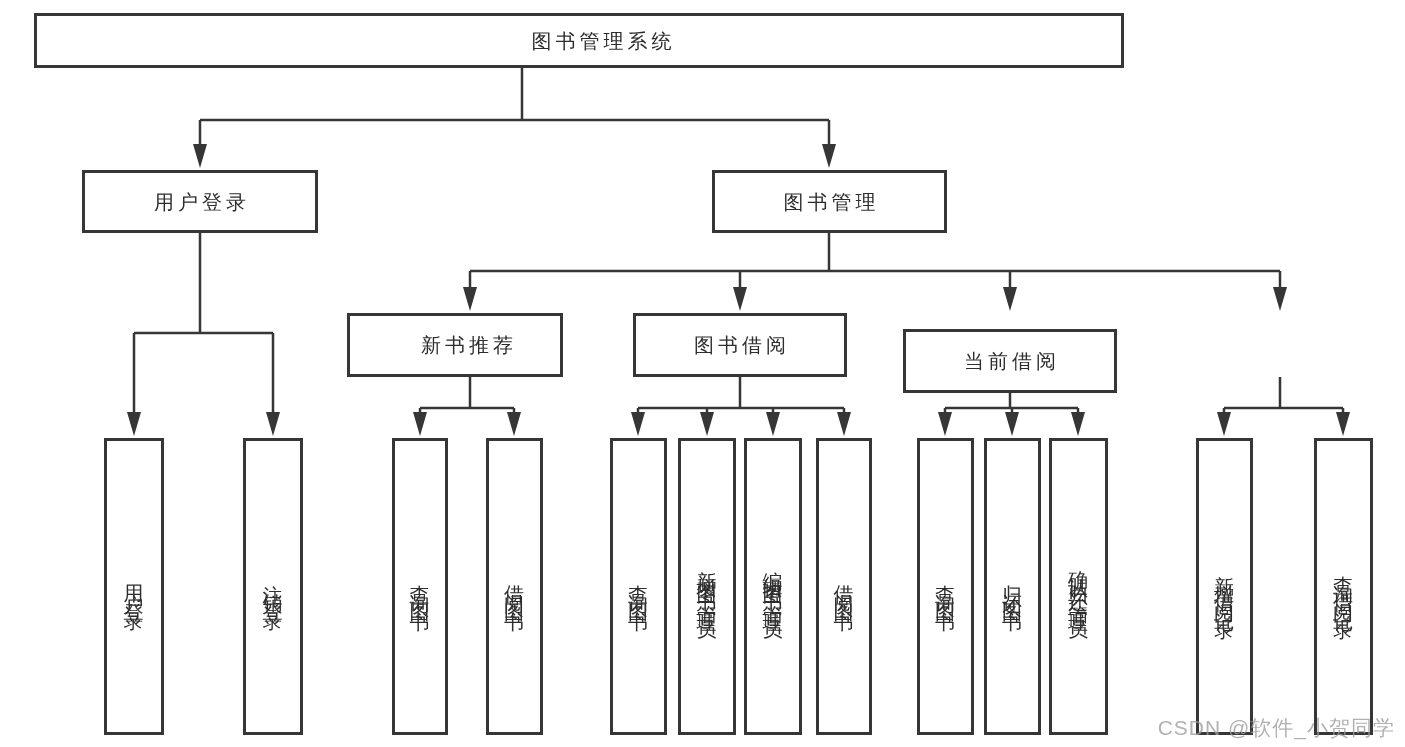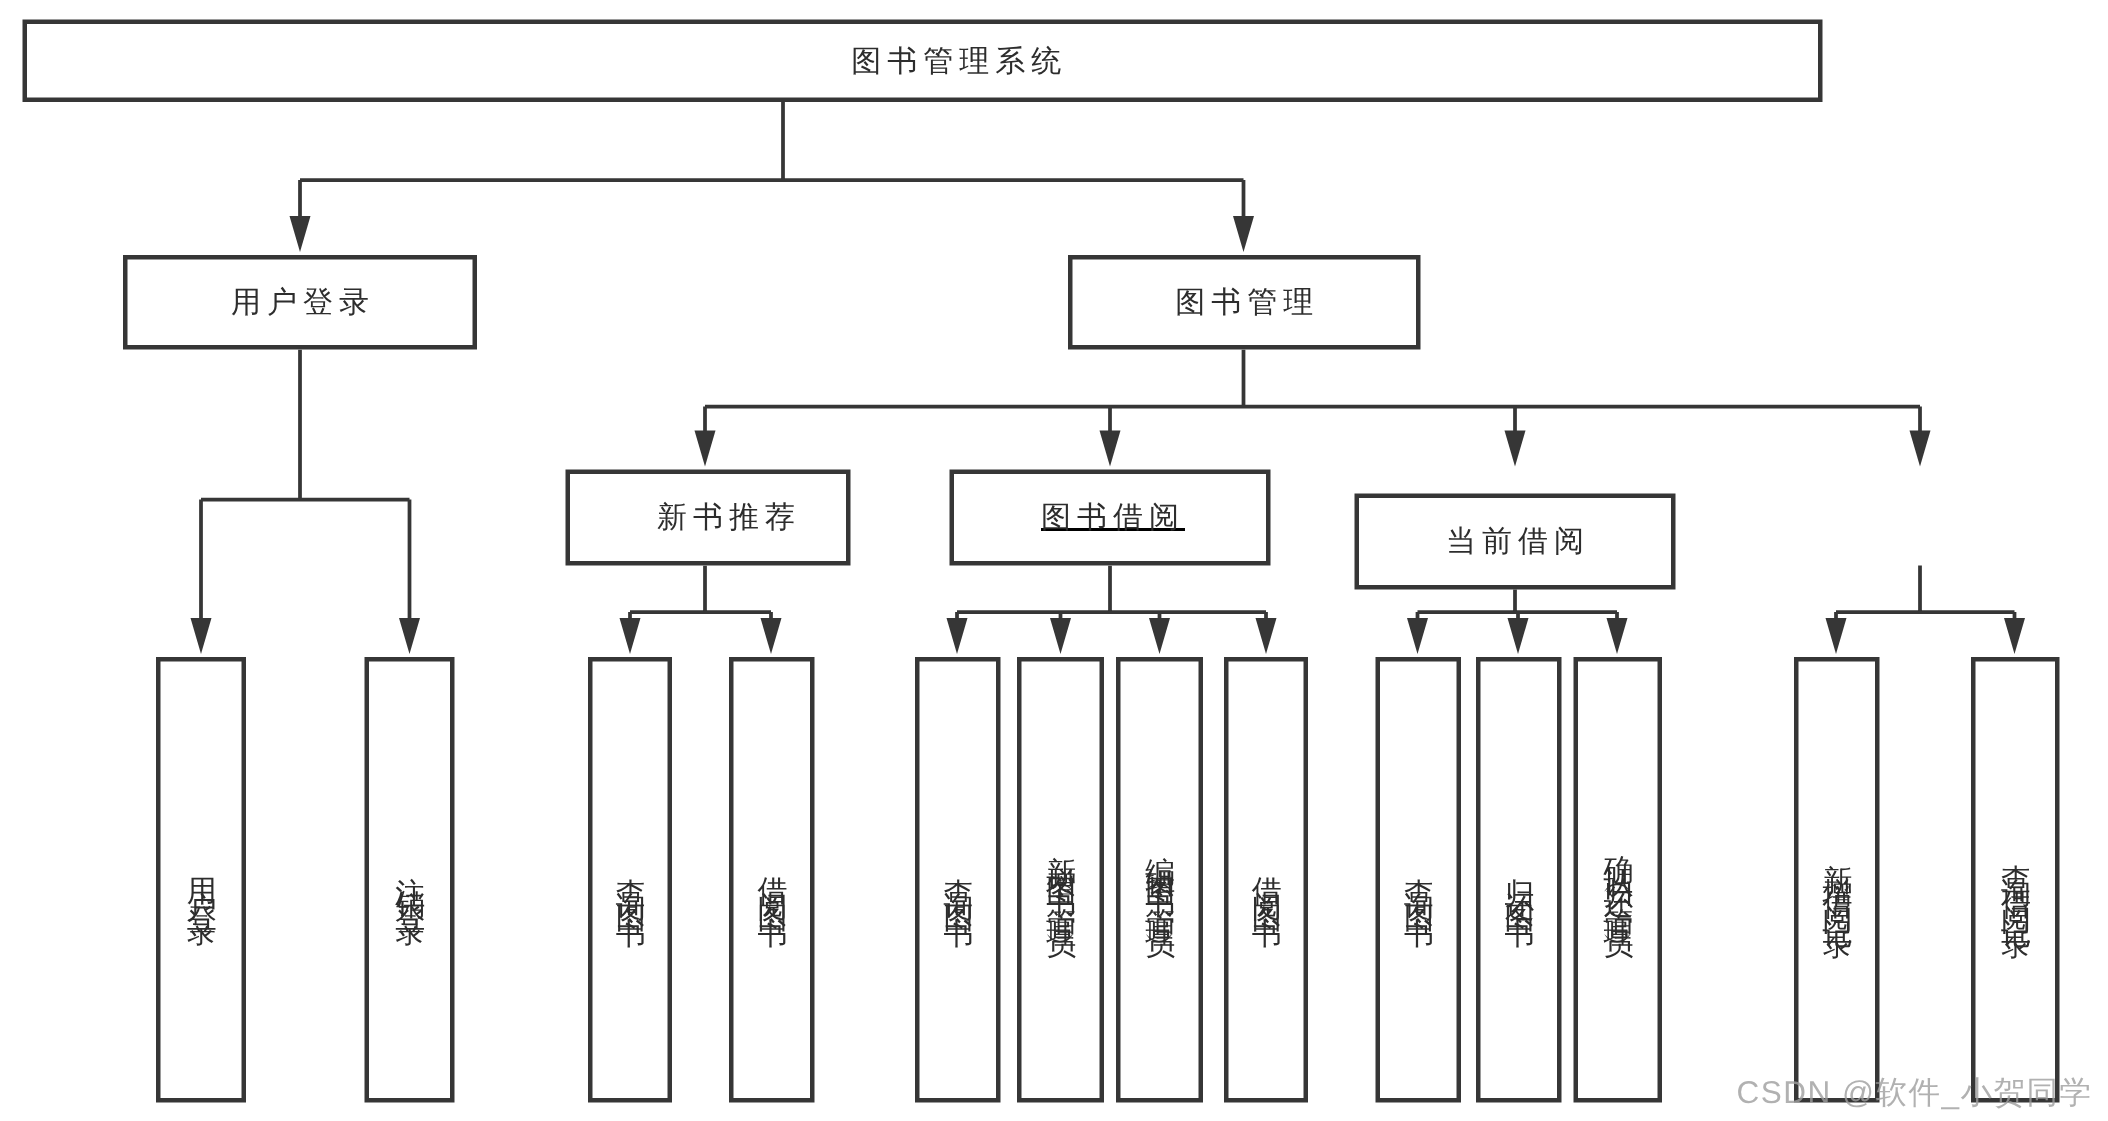--- a/index.html
+++ b/index.html
@@ -34,25 +34,25 @@
   }
   .node .lbl {
     color: #2d2d2d;
     font-size: 20px;
     letter-spacing: 4px;
     text-indent: 4px;
     line-height: 1;
     white-space: nowrap;
   }
   
-  .n-root   { left: 15px;   top: 13px;  width: 1200px; height: 55px; padding-left: 45px; }
+  .n-root   { left: 34px;   top: 13px;  width: 1090px; height: 55px; padding-left: 45px; }
   .n-l2a    { left: 82px;   top: 170px; width: 236px;  height: 63px; }
   .n-l2b    { left: 712px;  top: 170px; width: 235px;  height: 63px; }
-  .n-l3a    { left: 377px;  top: 313px; width: 190px;  height: 64px; padding-left: 24px; }
-  .n-l3b    { left: 633px;  top: 313px; width: 214px;  height: 64px; text-decoration: underline; }
+  .n-l3a    { left: 347px;  top: 313px; width: 216px;  height: 64px; padding-left: 24px; }
+  .n-l3b    { left: 633px;  top: 313px; width: 214px;  height: 64px; }
   .n-l3c    { left: 903px;  top: 313px; width: 214px;  height: 64px; margin-top: 16px; }
   .n-l3d    { left: 1173px; top: 313px; width: 213px;  height: 64px; }
   
   .leaf {
     position: absolute;
     top: 438px;
     height: 297px;
     box-sizing: border-box;
     border: 3px solid #363636;
     background: #ffffff;

